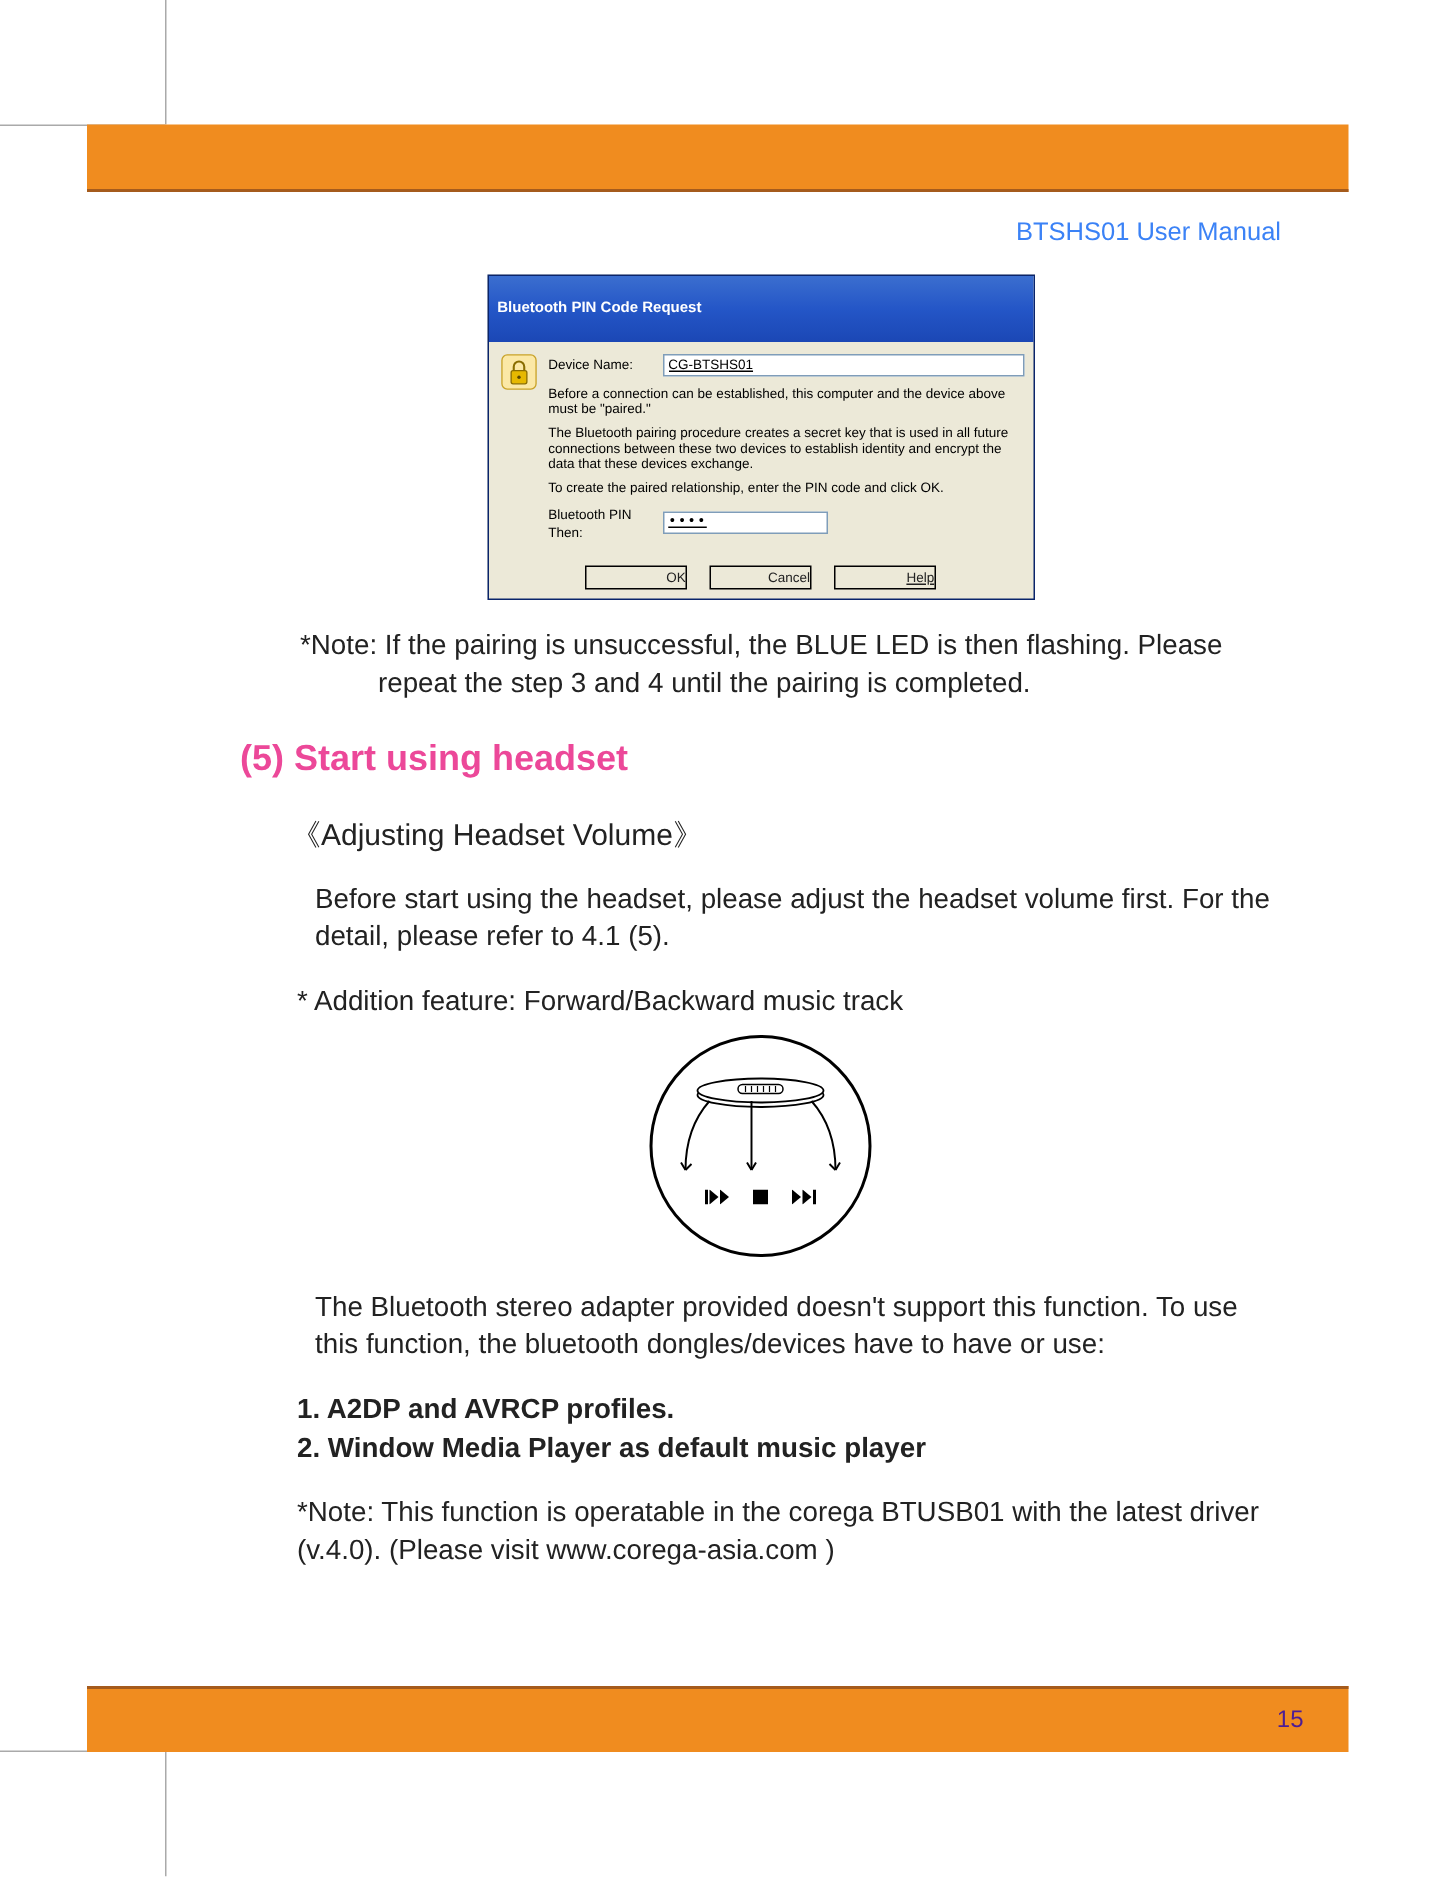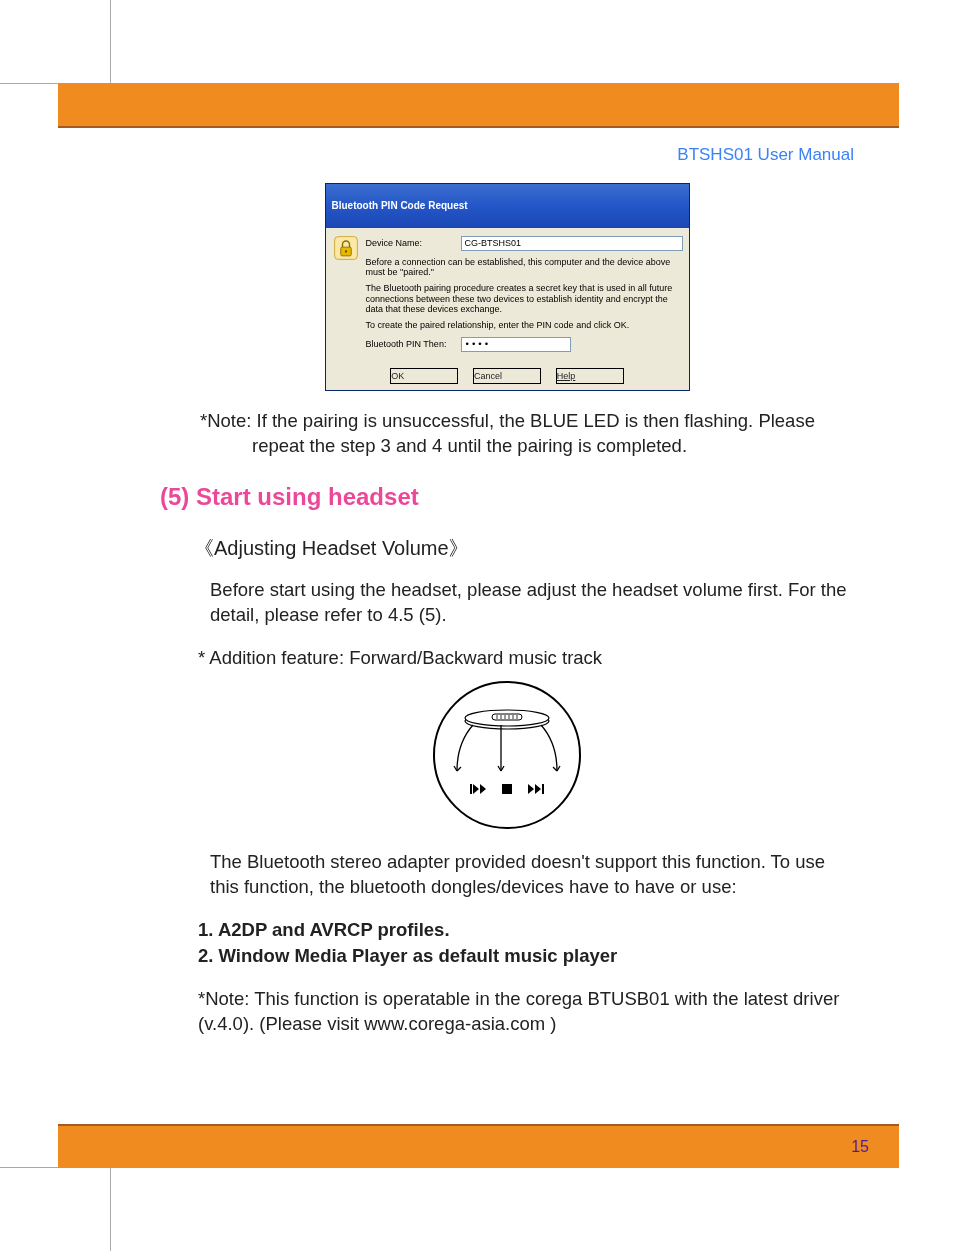--- a/index.html
+++ b/index.html
@@ -77,40 +77,41 @@
     padding: 15px 6px;
     font-size: 10px;
   }
   .xp-body { padding: 8px 6px 8px 40px; position: relative; font-size: 9px; color: #000; }
   .xp-lock {
     position: absolute;
     left: 6px; top: 6px;
     width: 28px; height: 28px;
   }
   .xp-row { display: flex; margin-bottom: 6px; align-items: center; }
-  .xp-label { width: 95px; }
+  .xp-label { width: 76px; }
   .xp-input {
     border: 1px solid #7f9db9;
     background: #fff;
     height: 15px;
     padding: 0 3px;
     font-size: 9px;
     font-family: Tahoma, sans-serif;
     flex: 1;
+    text-decoration: underline;
   }
   .xp-text { margin-bottom: 6px; line-height: 1.15; }
   .xp-buttons { text-align: center; padding: 2px 0 6px; }
   .xp-btn {
     display: inline-block;
     border: 1px solid #000;
     background: #ece9d8;
     font-size: 9px;
     padding: 1px 0;
     width: 68px;
-    text-align: left;
+    text-align: right;
     margin: 0 6px;
     font-family: Tahoma, sans-serif;
   }
   .pin-dots { letter-spacing: 1px; font-family: monospace; }
 
   .note { margin-left: 40px; text-indent: -52px; padding-left: 52px; margin-bottom: 22px; }
 
   .section-heading {
     font-size: 24px;
     font-weight: 900;
@@ -220,21 +221,21 @@
 
   <div class="note">
     <span>*Note:</span>
     <span>If the pairing is unsuccessful, the BLUE LED is then flashing. Please repeat the step 3 and 4 until the pairing is completed.</span>
   </div>
 
   <div class="section-heading">(5) Start using headset</div>
 
   <div class="subsection">《Adjusting Headset Volume》</div>
 
-  <div class="body-para">Before start using the headset, please adjust the headset volume first. For the detail, please refer to 4.5 (5).</div>
+  <div class="body-para">Before start using the headset, please adjust the headset volume first. For the detail, please refer to 4.1 (5).</div>
 
   <div class="additional">* Addition feature: Forward/Backward music track</div>
 
   <div class="circle-wrap">
     <div class="circle-diagram">
       <svg class="device-top" viewBox="0 0 96 28">
         <ellipse cx="48" cy="18" rx="42" ry="8" fill="none" stroke="#000" stroke-width="1.2"></ellipse>
         <ellipse cx="48" cy="15" rx="42" ry="8" fill="#fff" stroke="#000" stroke-width="1.2"></ellipse>
         <rect x="33" y="11" width="30" height="6" rx="3" fill="none" stroke="#000" stroke-width="1"></rect>
         <line x1="38" y1="12" x2="38" y2="16" stroke="#000" stroke-width="0.8"></line>

